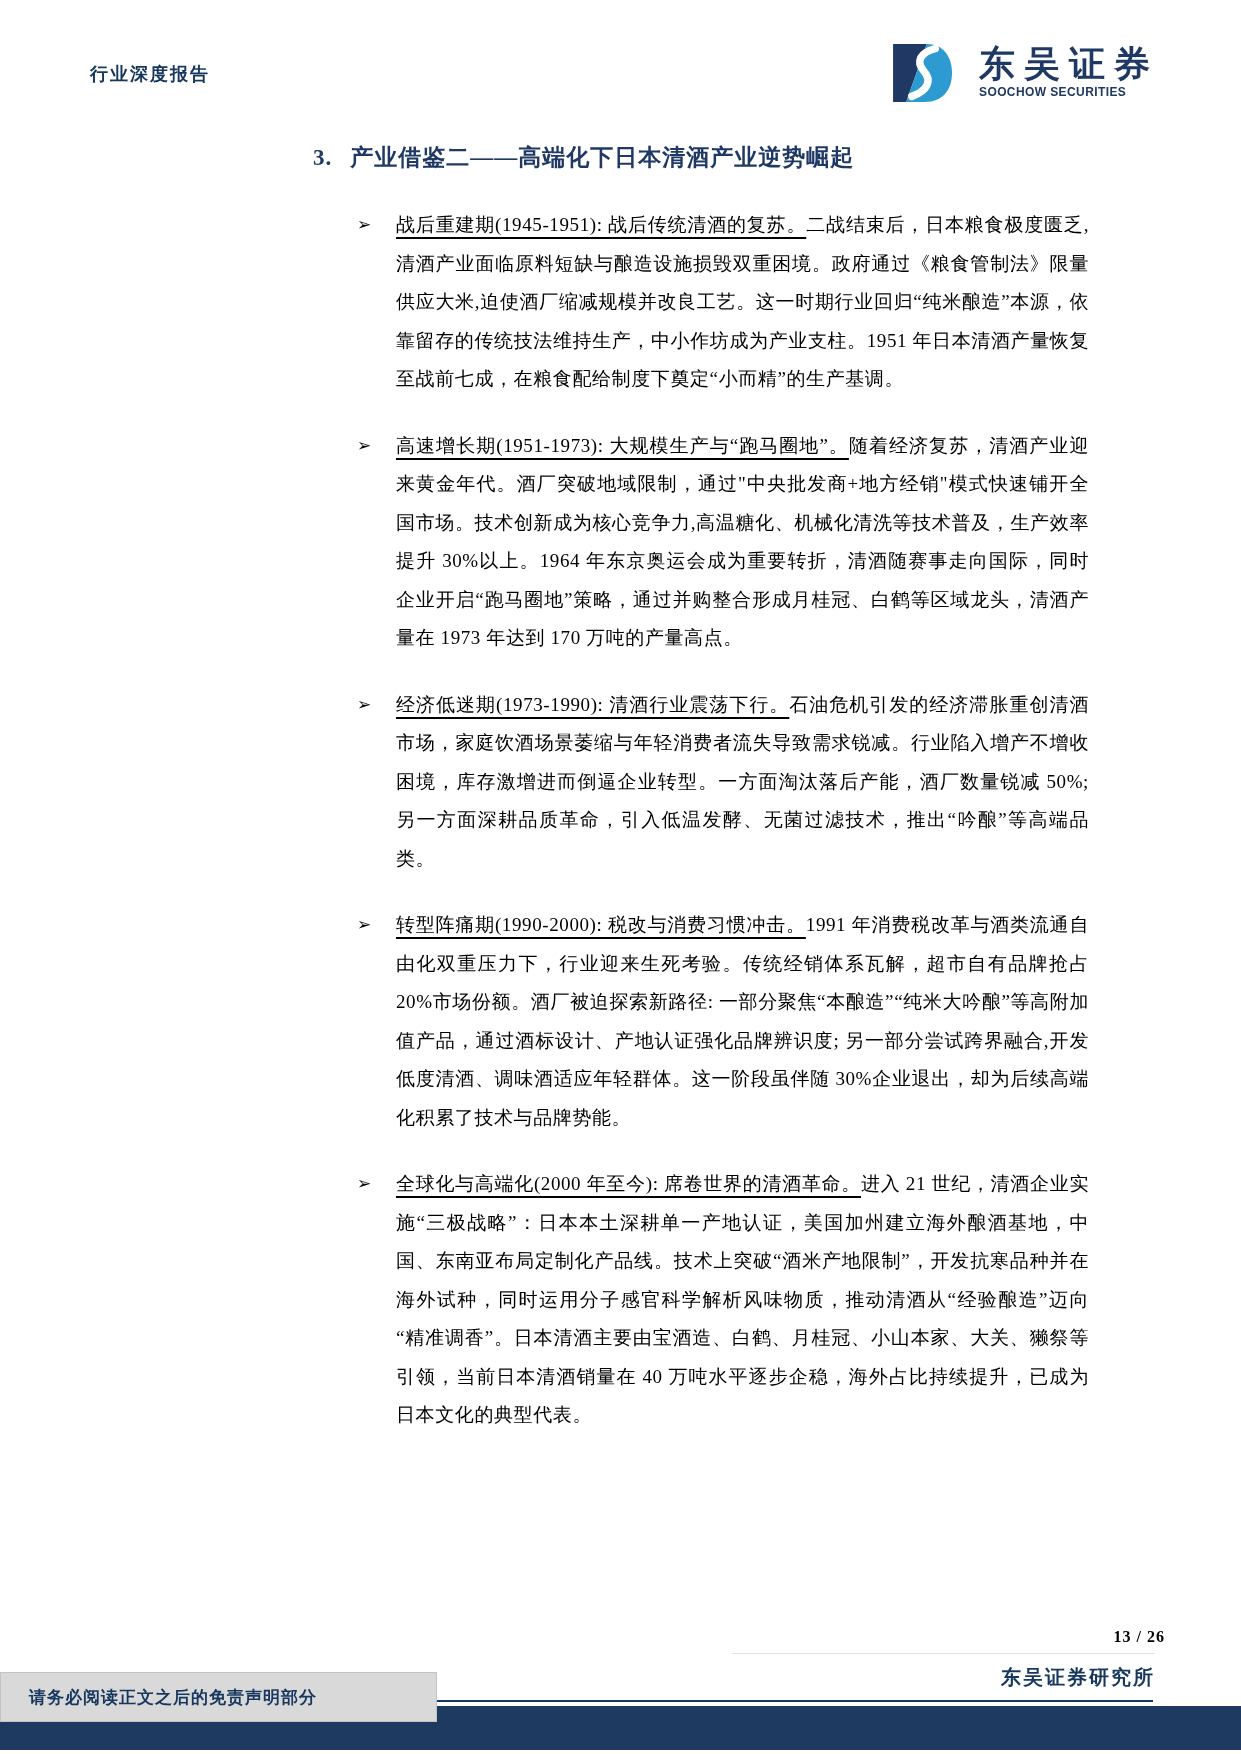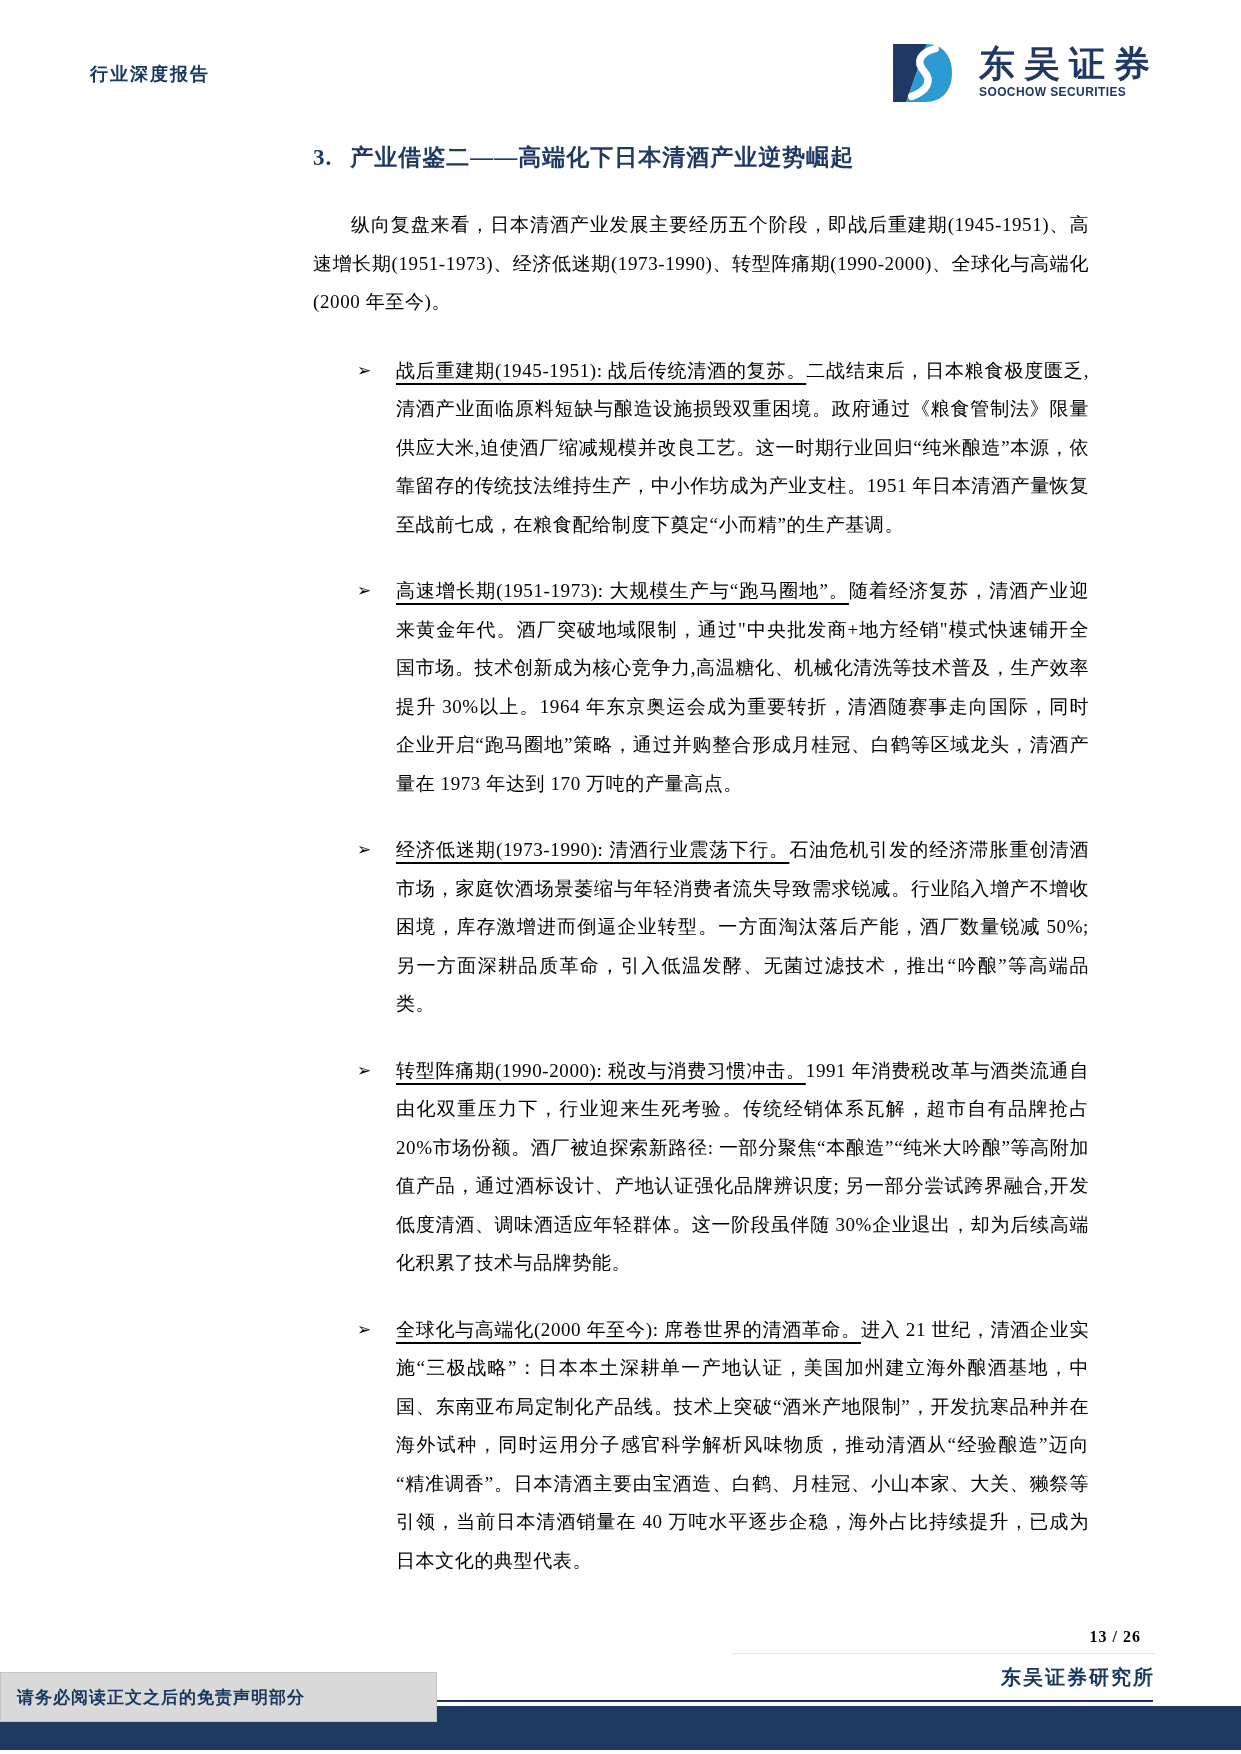--- a/index.html
+++ b/index.html
@@ -67,39 +67,40 @@
     text-decoration:underline;
     text-underline-offset:6px;
     text-decoration-thickness:1.5px;
   }
   
   .pagenum-rule{
     position:absolute;left:732px;top:1653px;width:423px;height:1px;
     background:#e3e3e3;
   }
   .page-number{
-    position:absolute;right:100px;top:1628px;
+    position:absolute;right:76px;top:1628px;
     font-size:16px;color:#000;letter-spacing:1px;font-weight:bold;
   }
   .research-org{
     position:absolute;right:86px;top:1664px;
     font-size:20px;color:#17375e;font-weight:bold;letter-spacing:2px;
   }
   .footer-rule{
     position:absolute;left:437px;top:1700px;width:716px;height:2px;
     background:#17375e;
   }
   .footer-bar{
     position:absolute;left:0;top:1706px;width:1241px;height:44px;
     background:#1f3a60;
   }
   .disclaimer-box{
     position:absolute;left:0;top:1672px;width:437px;height:50px;
     background:#d9d9d9;border:1px solid #c3c3c3;box-sizing:border-box;
     z-index:2;
+    padding-left:12px;
   }
   .disclaimer-box span{
     display:block;padding:13px 0 0 16px;
     font-size:17px;color:#17375e;font-weight:bold;letter-spacing:1px;
   }
 </style>
 </head>
 <body>
 
 <div id="page">
@@ -114,21 +115,20 @@
     </svg>
     <div class="logo-text">
       <span class="brand-cn">东吴证券</span>
       <span class="brand-en">SOOCHOW SECURITIES</span>
     </div>
   </div>
 
   <div class="content">
     <h1 class="section-heading"><span class="h-num">3.</span><span>产业借鉴二——高端化下日本清酒产业逆势崛起</span></h1>
 
-    <p class="intro">纵向复盘来看，日本清酒产业发展主要经历五个阶段，即战后重建期(1945-1951)、高速增长期(1951-1973)、经济低迷期(1973-1990)、转型阵痛期(1990-2000)、全球化与高端化(2000 年至今)。</p>
 
     <ul class="bullets">
       <li>
         <span class="bullet-arrow">➢</span>
         <span class="bullet-lead">战后重建期(1945-1951): 战后传统清酒的复苏。</span><span class="bullet-body">二战结束后，日本粮食极度匮乏,清酒产业面临原料短缺与酿造设施损毁双重困境。政府通过《粮食管制法》限量供应大米,迫使酒厂缩减规模并改良工艺。这一时期行业回归“纯米酿造”本源，依靠留存的传统技法维持生产，中小作坊成为产业支柱。1951 年日本清酒产量恢复至战前七成，在粮食配给制度下奠定“小而精”的生产基调。</span>
       </li>
       <li>
         <span class="bullet-arrow">➢</span>
         <span class="bullet-lead">高速增长期(1951-1973): 大规模生产与“跑马圈地”。</span><span class="bullet-body">随着经济复苏，清酒产业迎来黄金年代。酒厂突破地域限制，通过"中央批发商+地方经销"模式快速铺开全国市场。技术创新成为核心竞争力,高温糖化、机械化清洗等技术普及，生产效率提升 30%以上。1964 年东京奥运会成为重要转折，清酒随赛事走向国际，同时企业开启“跑马圈地”策略，通过并购整合形成月桂冠、白鹤等区域龙头，清酒产量在 1973 年达到 170 万吨的产量高点。</span>
       </li>

